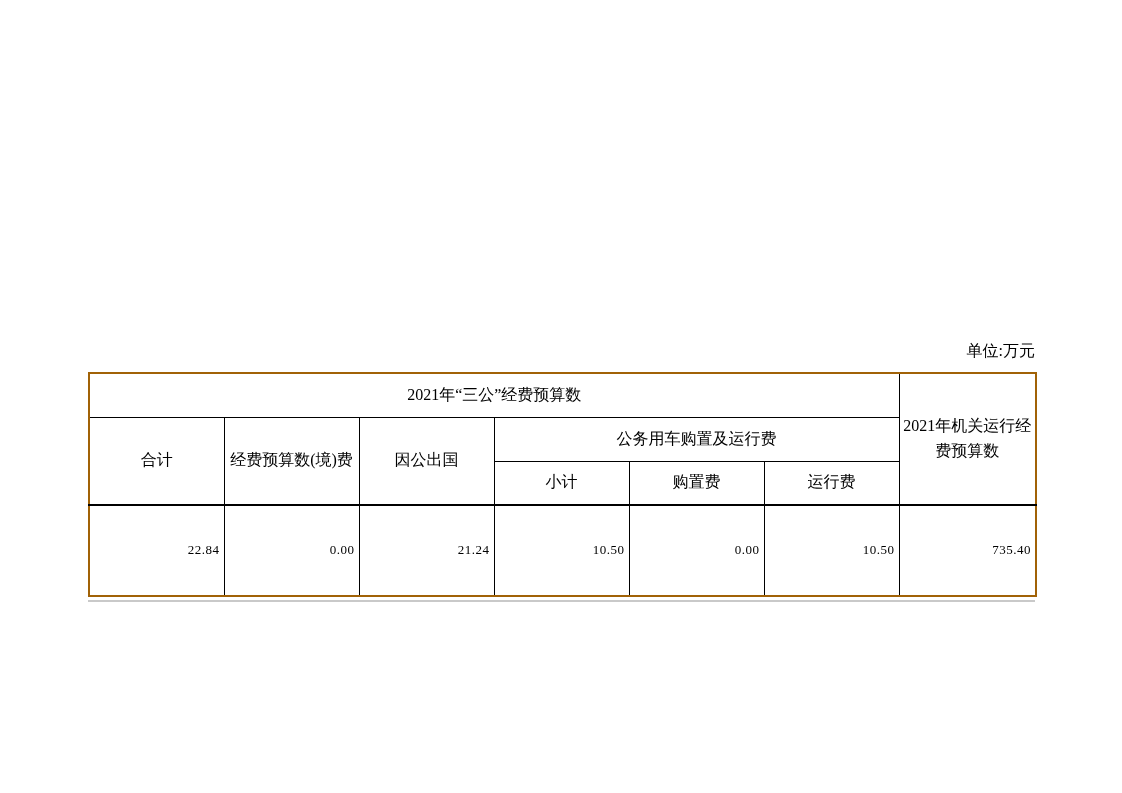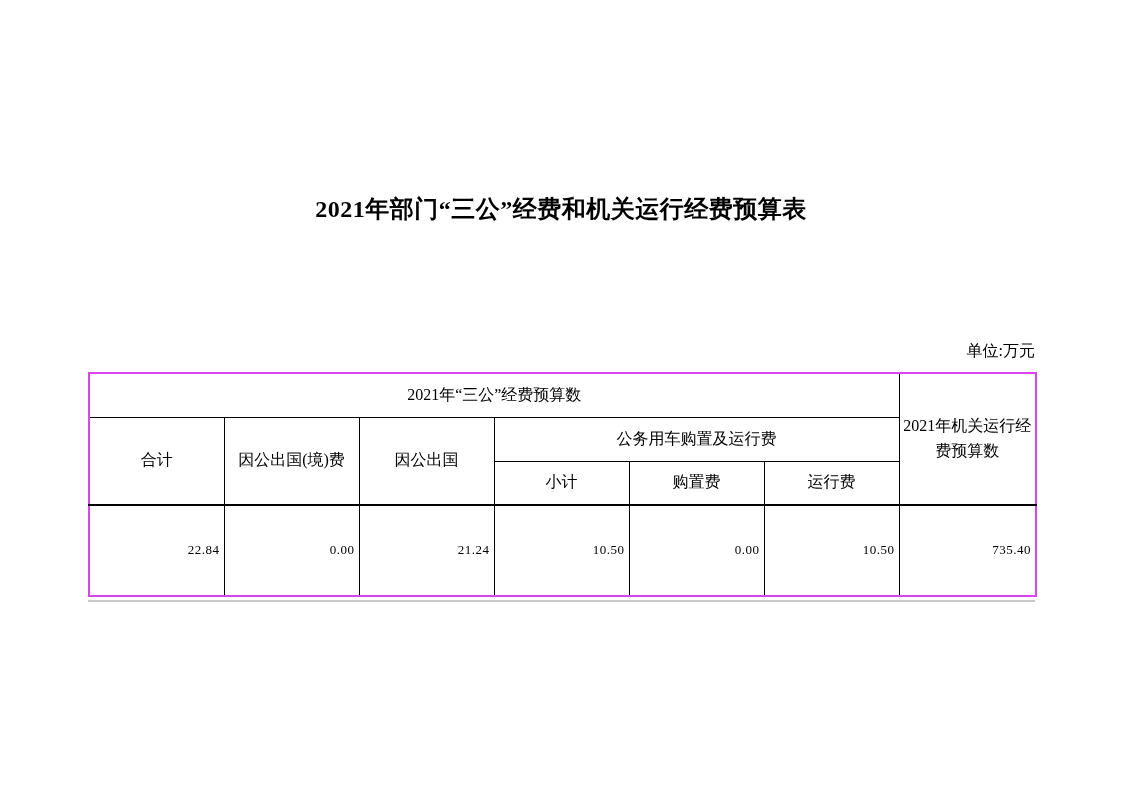--- a/index.html
+++ b/index.html
@@ -35,21 +35,21 @@
   .table-wrap {
     position: absolute;
     left: 88px; top: 372px;
     width: 947px;
   }
 
   table.budget {
     width: 947px;
     table-layout: fixed;
     border-collapse: collapse;
-    border: 2px solid #d946ef;
+    border: 2px solid #a16207;
   }
   table.budget col { width: 135px; }
   table.budget col.last { width: 137px; }
 
   table.budget td {
     border: 1px solid #000;
     text-align: center;
     vertical-align: middle;
     font-size: 16px;
     font-weight: normal;
@@ -74,21 +74,20 @@
     height: 2px;
     background: #c9c9c9;
     margin-top: 3px;
   }
 </style>
 </head>
 <body>
 
 <div class="page">
 
-  <div class="doc-title">2021年部门“三公”经费和机关运行经费预算表</div>
 
   <div class="unit-label">单位:万元</div>
 
   <div class="table-wrap">
     <table class="budget">
       <colgroup>
         <col>
           <col>
           <col>
           <col>
@@ -96,21 +95,21 @@
           <col>
           <col class="last">
       </colgroup>
       <tbody>
         <tr class="hrow1">
           <td colspan="6">2021年“三公”经费预算数</td>
           <td rowspan="3">2021年机关运行经费预算数</td>
         </tr>
         <tr class="hrow2">
           <td rowspan="2">合计</td>
-          <td rowspan="2">因公出国(境)费</td>
+          <td rowspan="2">经费预算数(境)费</td>
           <td rowspan="2">因公出国</td>
           <td colspan="3">公务用车购置及运行费</td>
         </tr>
         <tr class="hrow3">
           <td>小计</td>
           <td>购置费</td>
           <td>运行费</td>
         </tr>
         <tr class="drow">
           <td>22.84</td>

